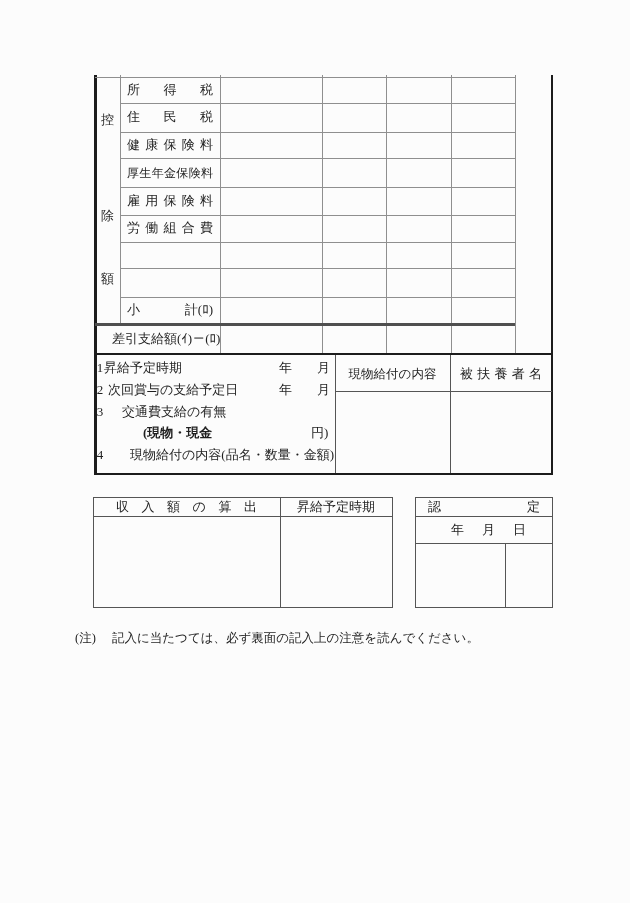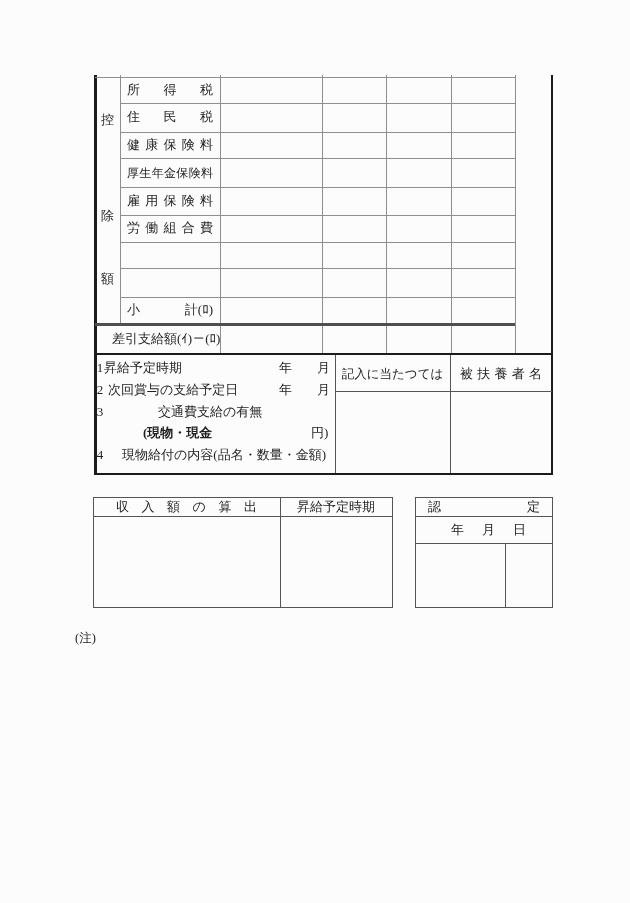--- a/index.html
+++ b/index.html
@@ -69,28 +69,28 @@
   <div class="t" style="left:104px;top:361px;font-family:Liberation Serif, serif;">昇給予定時期</div>
   <div class="t" style="left:279px;top:361px;">年</div>
   <div class="t" style="left:317px;top:361px;">月</div>
 
   <div class="t ctr" style="left:94px;top:383px;width:12px;">2</div>
   <div class="t" style="left:108px;top:383px;">次回賞与の支給予定日</div>
   <div class="t" style="left:279px;top:383px;">年</div>
   <div class="t" style="left:317px;top:383px;">月</div>
 
   <div class="t ctr" style="left:94px;top:405px;width:12px;">3</div>
-  <div class="t" style="left:122px;top:405px;margin-left:36px;">交通費支給の有無</div>
+  <div class="t" style="left:122px;top:405px;">交通費支給の有無</div>
   <div class="t" style="left:143px;top:426px;font-weight:bold;">(現物・現金</div>
   <div class="t" style="left:311px;top:426px;">円)</div>
 
   <div class="t ctr" style="left:94px;top:448px;width:12px;">4</div>
-  <div class="t" style="left:122px;top:448px;">現物給付の内容(品名・数量・金額)</div>
+  <div class="t" style="left:130px;top:448px;">現物給付の内容(品名・数量・金額)</div>
 
-  <div class="t ctr sm" style="left:335px;top:367px;width:115px;">記入に当たつては</div>
+  <div class="t ctr sm" style="left:335px;top:367px;width:115px;">現物給付の内容</div>
   <div class="t jc" style="left:450px;top:367px;width:102px;padding:0 10px;"><span>被</span><span>扶</span><span>養</span><span>者</span><span>名</span></div>
 
   <div class="ln mid" style="left:93px;top:497px;width:1px;height:111px;"></div>
   <div class="ln mid" style="left:280px;top:497px;width:1px;height:111px;"></div>
   <div class="ln mid" style="left:392px;top:497px;width:1px;height:111px;"></div>
   <div class="ln mid" style="left:93px;top:497px;width:300px;height:1px;"></div>
   <div class="ln mid" style="left:93px;top:516px;width:300px;height:1px;"></div>
   <div class="ln mid" style="left:93px;top:607px;width:300px;height:1px;"></div>
 
   <div class="t jc" style="left:93px;top:500px;width:187px;padding:0 23px;"><span>収</span><span>入</span><span>額</span><span>の</span><span>算</span><span>出</span></div>
@@ -101,14 +101,15 @@
   <div class="ln mid" style="left:415px;top:497px;width:138px;height:1px;"></div>
   <div class="ln mid" style="left:415px;top:516px;width:138px;height:1px;"></div>
   <div class="ln mid" style="left:415px;top:543px;width:138px;height:1px;"></div>
   <div class="ln mid" style="left:505px;top:543px;width:1px;height:65px;"></div>
   <div class="ln mid" style="left:415px;top:607px;width:138px;height:1px;"></div>
 
   <div class="t jc" style="left:415px;top:500px;width:138px;padding:0 13px;"><span>認</span><span>定</span></div>
   <div class="t jc" style="left:415px;top:523px;width:138px;padding:0 27px 0 36px;"><span>年</span><span>月</span><span>日</span></div>
 
   <div class="t sm" style="left:75px;top:631px;">(注)</div>
+  <div class="t sm" style="left:112px;top:631px;">記入に当たつては、必ず裏面の記入上の注意を読んでください。</div>
 
 </div>
 
 </body></html>

